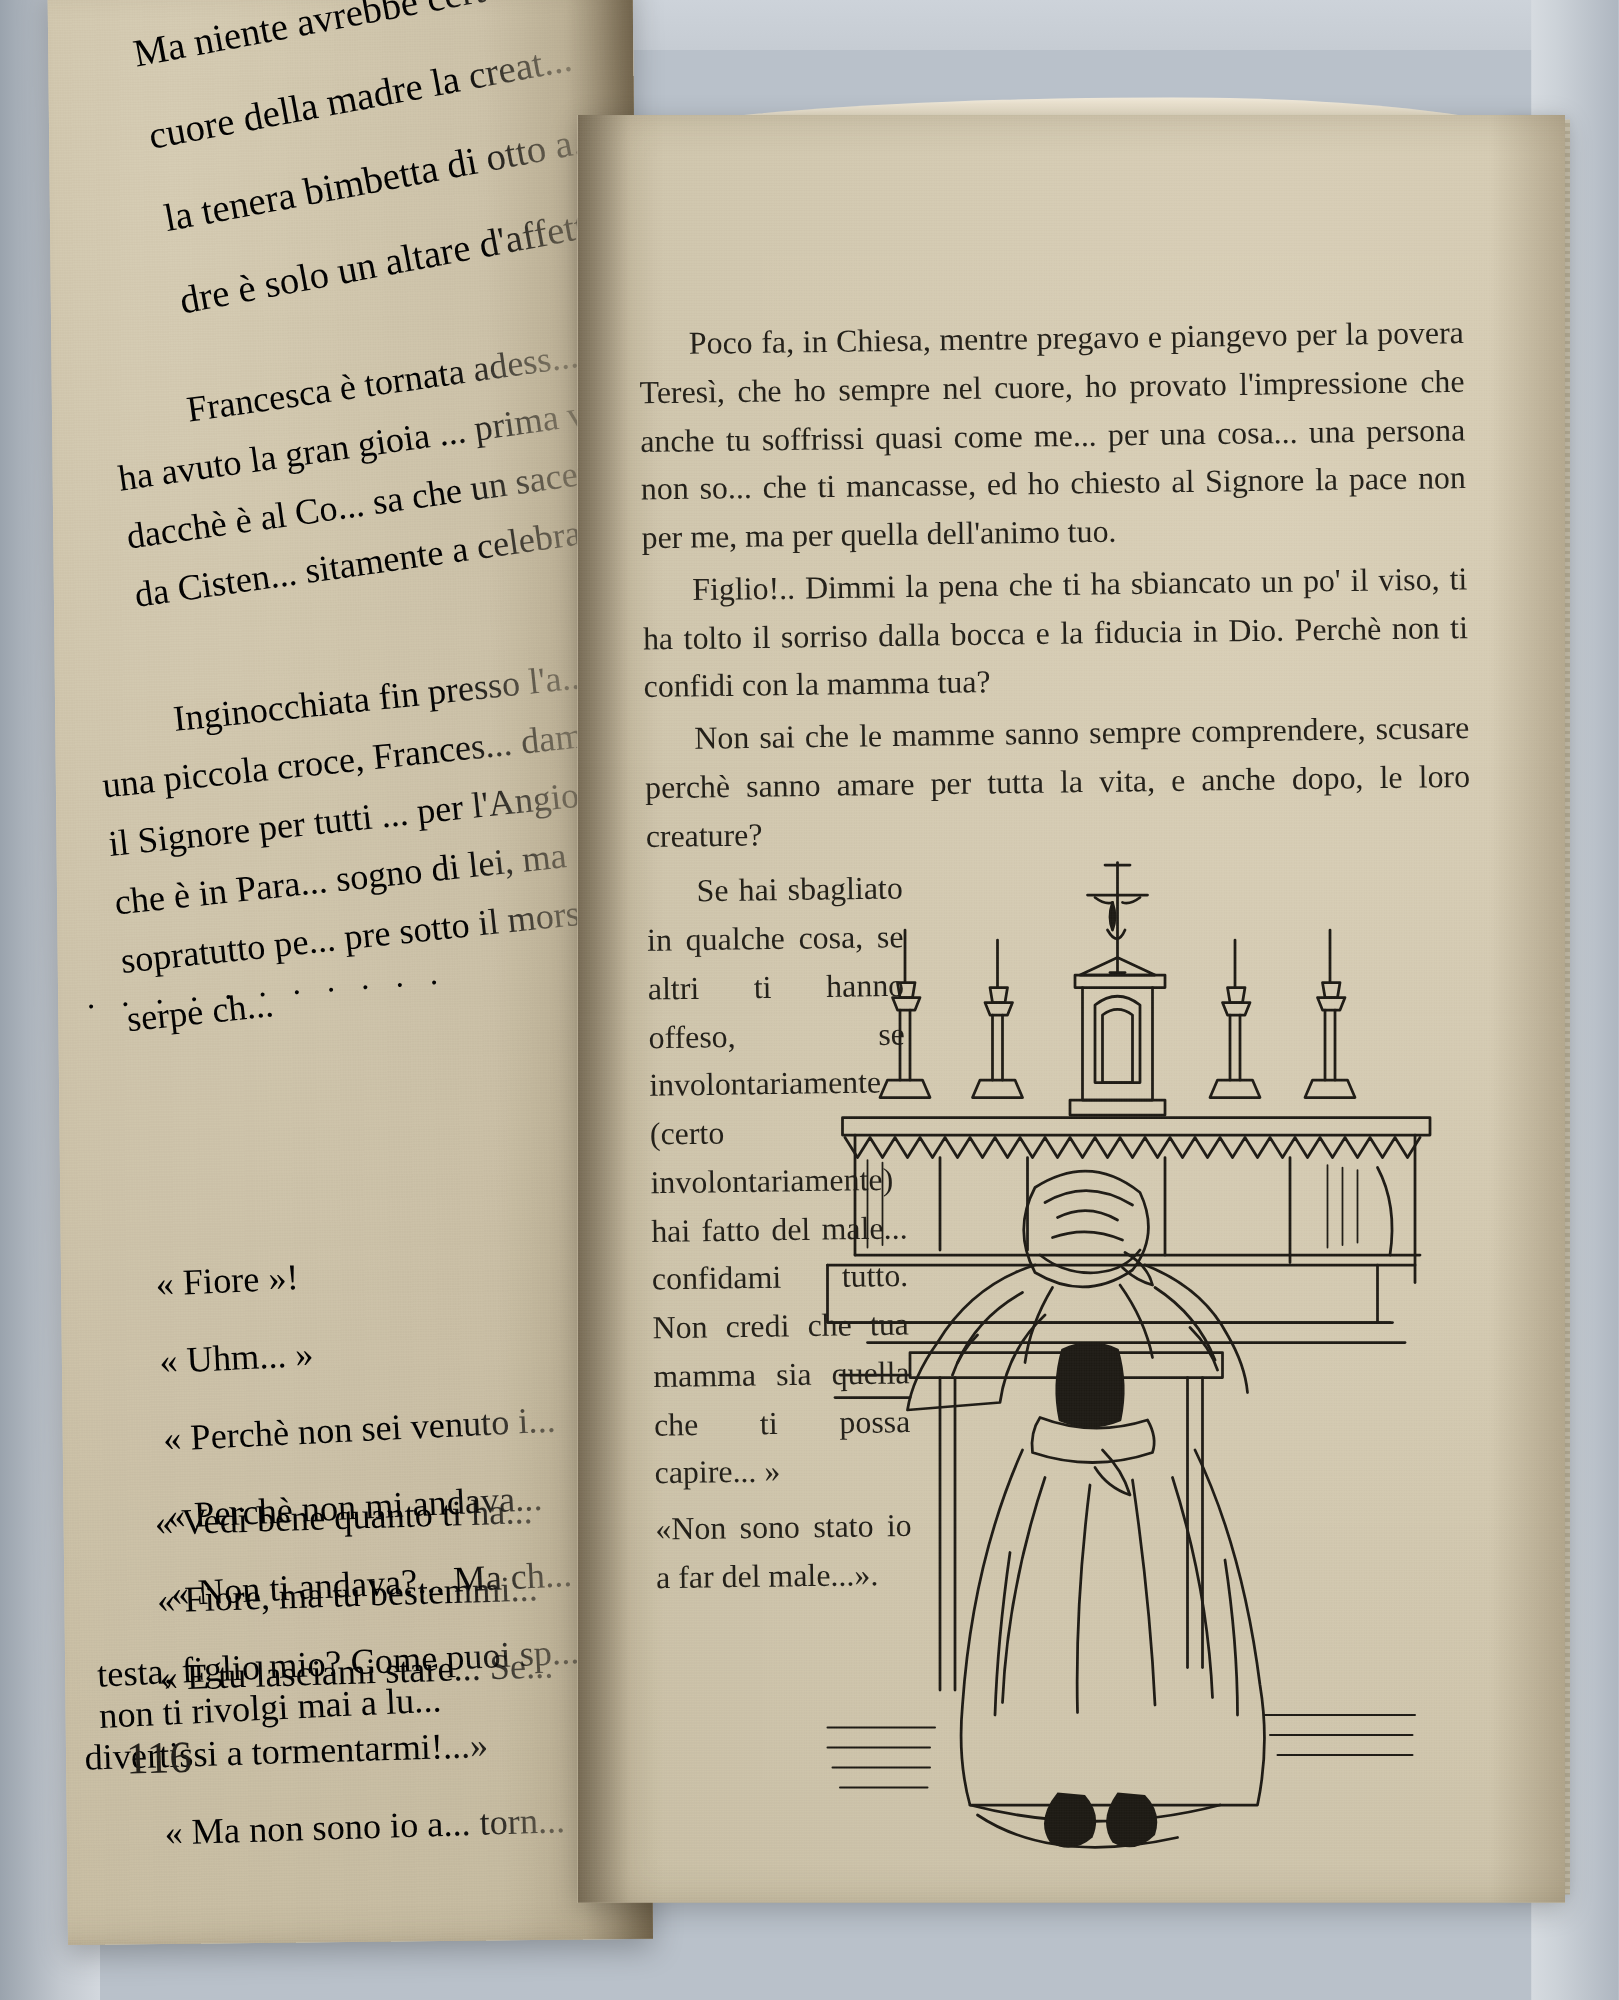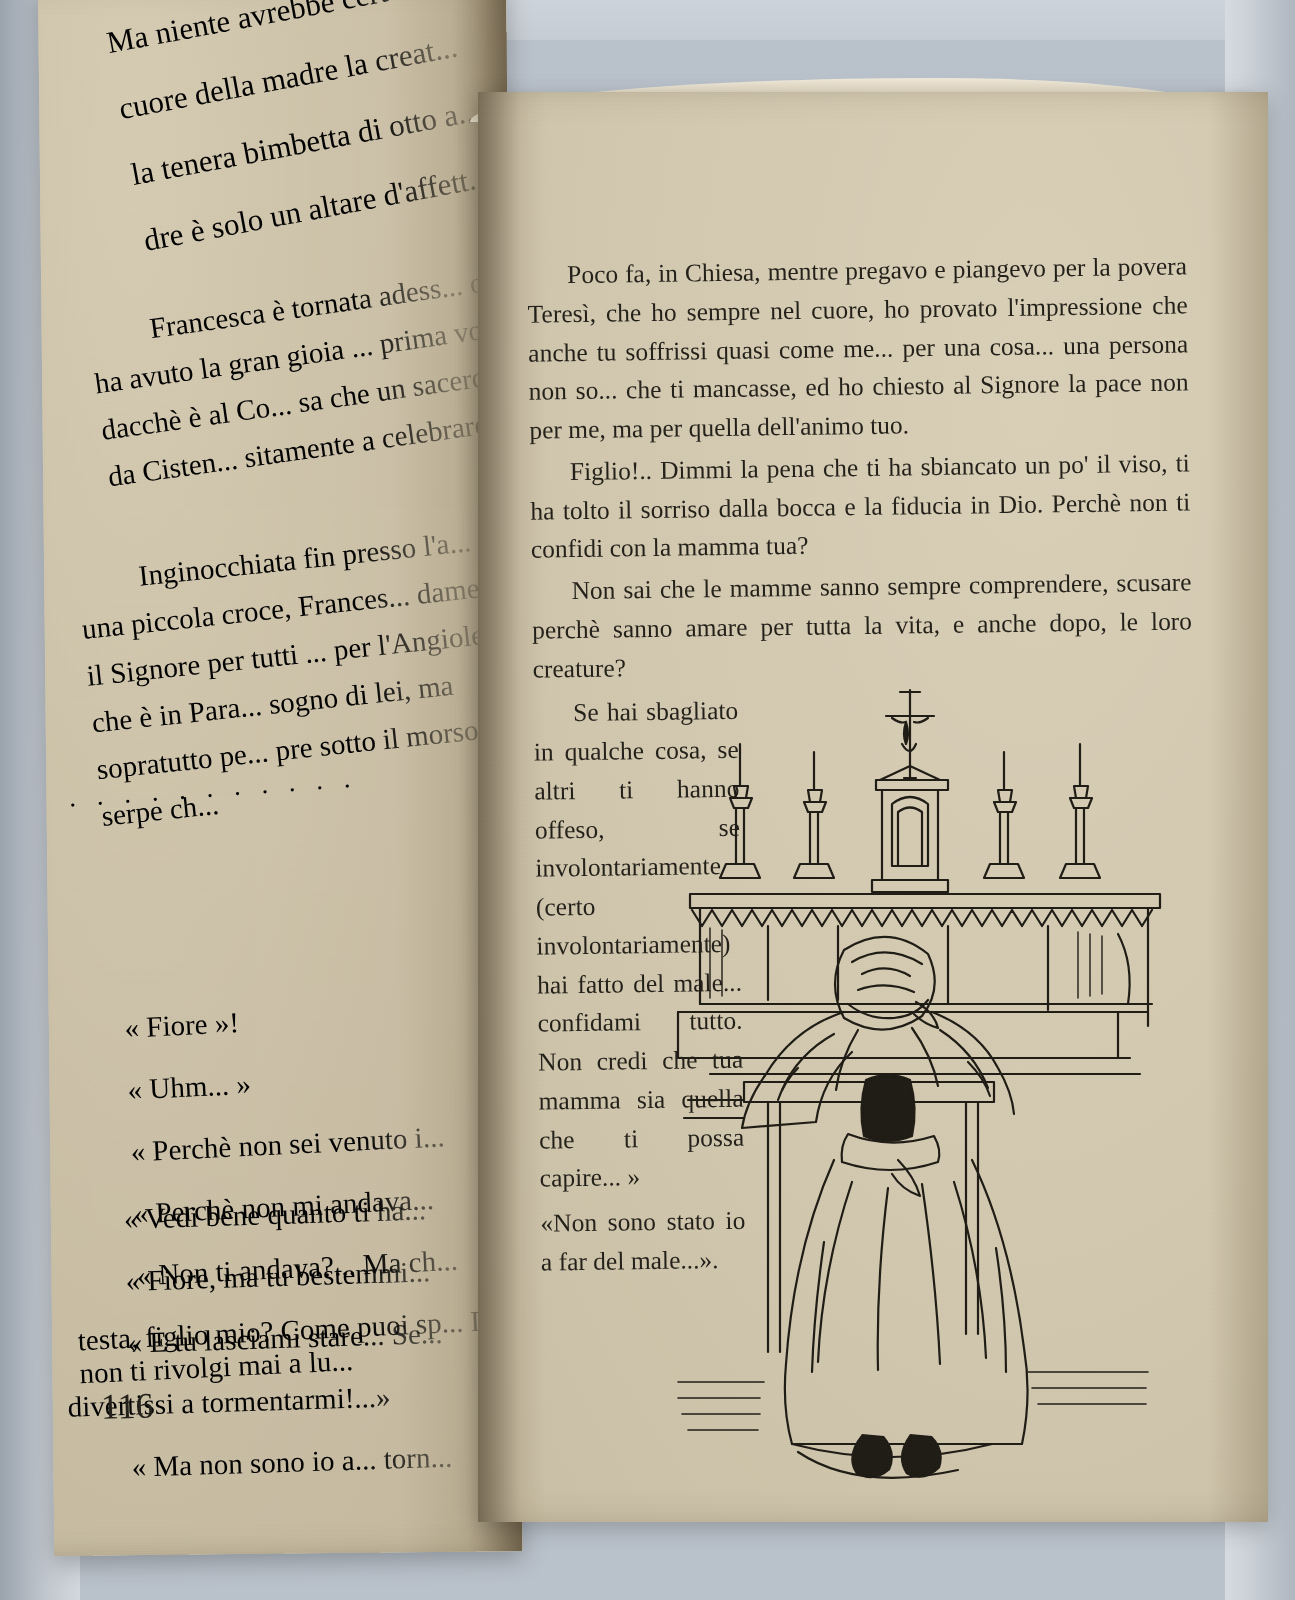--- a/index.html
+++ b/index.html
@@ -66,21 +66,20 @@
     left: 462px;
     top: 92px;
     width: 790px;
     height: 1430px;
     background: #d3c9b0;
     background-image:
       radial-gradient(ellipse at 70% 20%, #dad0b8 0%, #d2c8af 55%, #c9bfa5 100%);
     box-shadow: inset 30px 0 40px -14px rgba(80,66,44,.45),
                 0 6px 22px rgba(0,0,0,.22);
     overflow: hidden;
-    margin-left: 16px;
   }
   .page-right::before {
     content: "";
     position: absolute;
     left: 0; top: 0; bottom: 0; width: 70px;
     background: linear-gradient(90deg, rgba(70,57,38,.45) 0%, rgba(140,122,92,.12) 60%, rgba(255,255,255,0) 100%);
     pointer-events: none;
   }
   .page-right::after {
     content: "";

